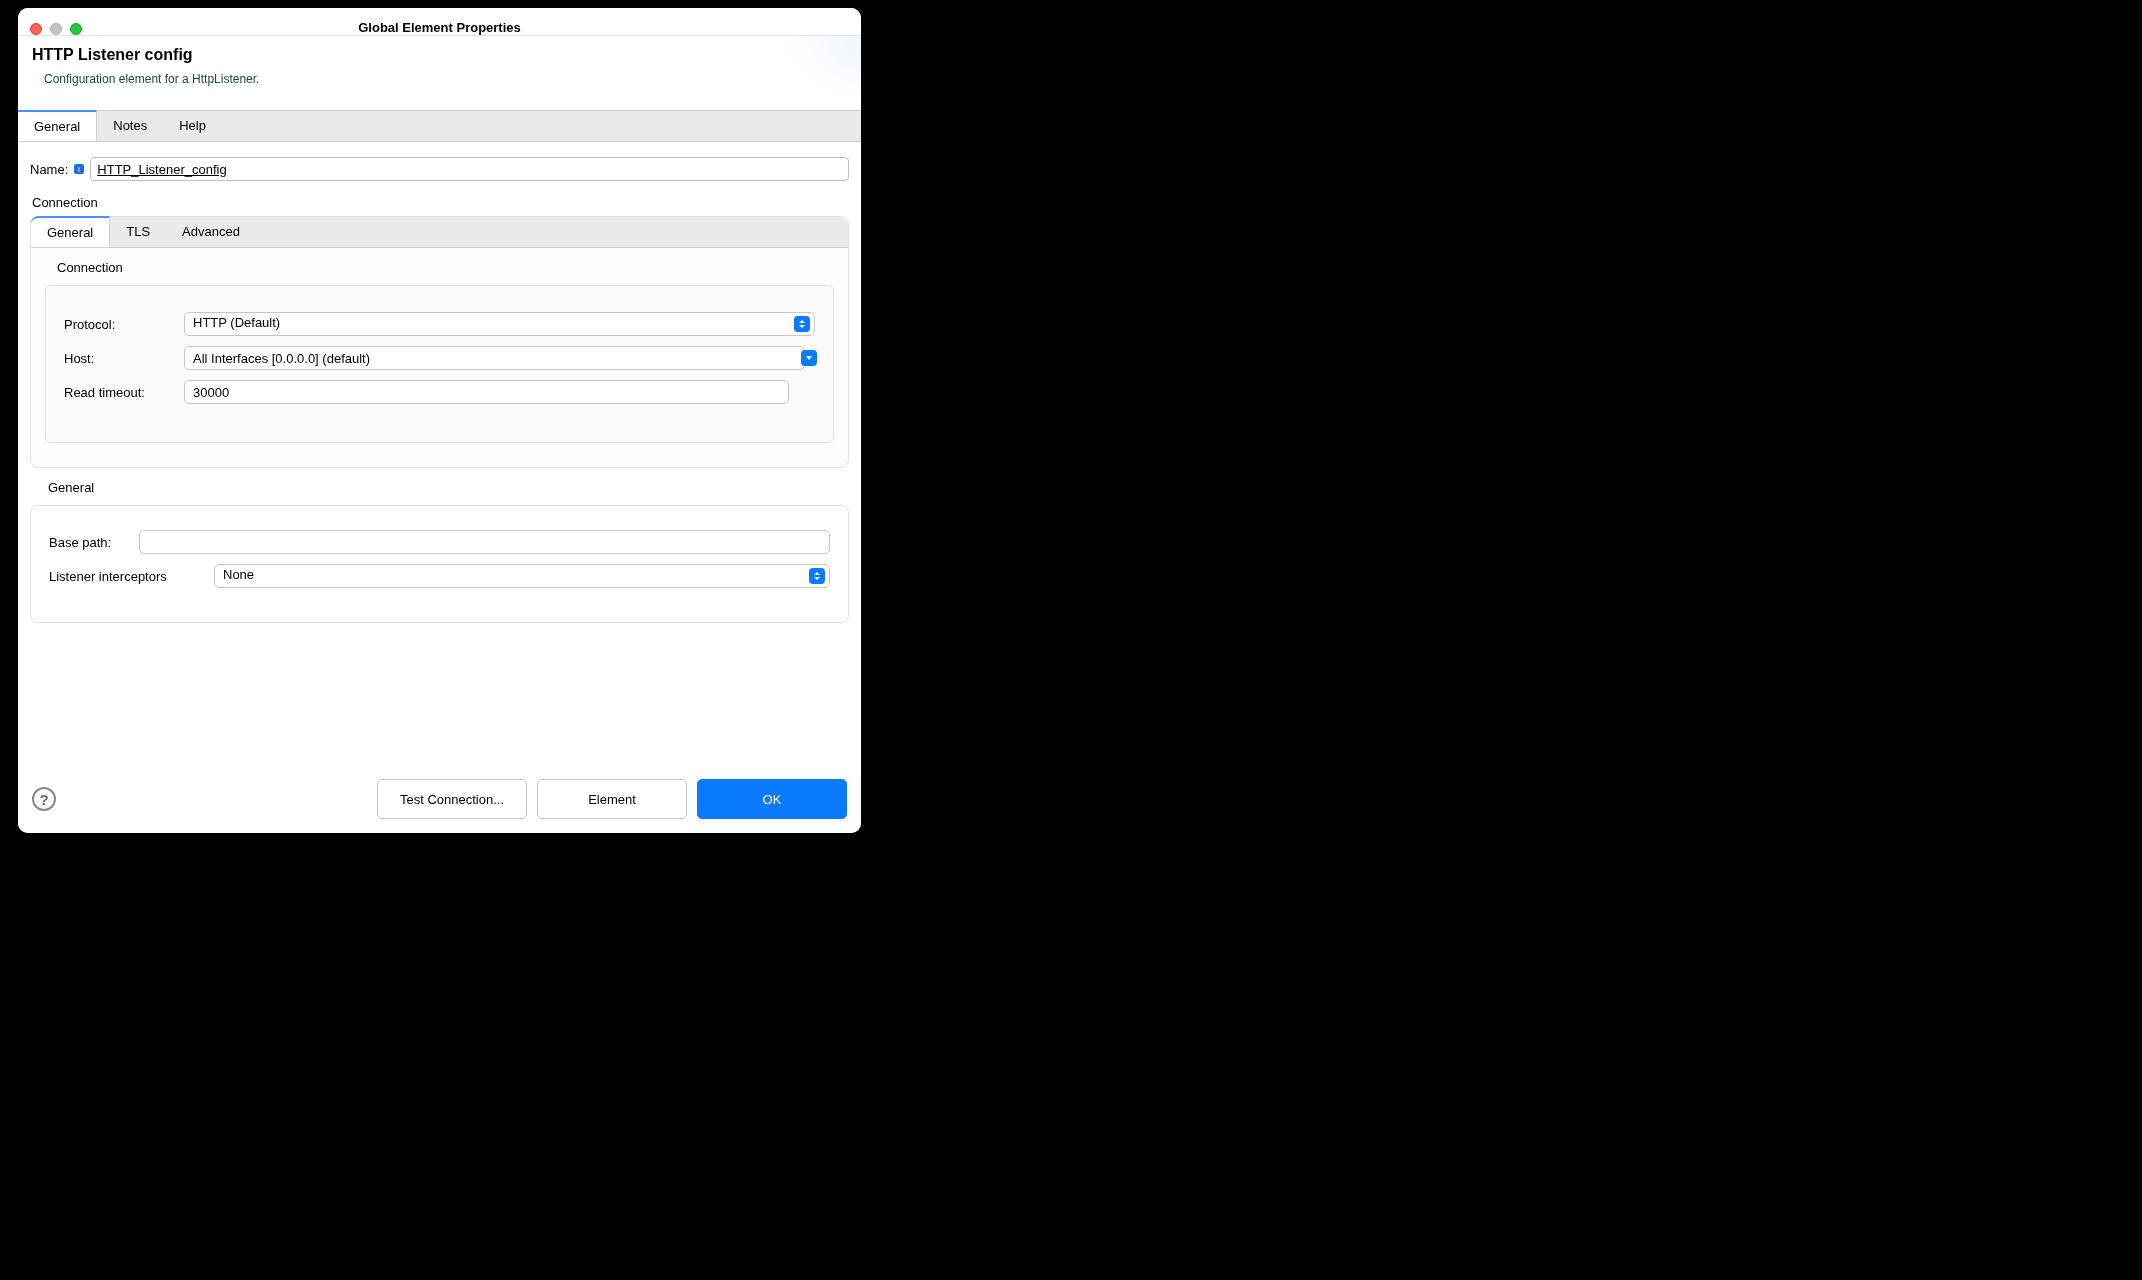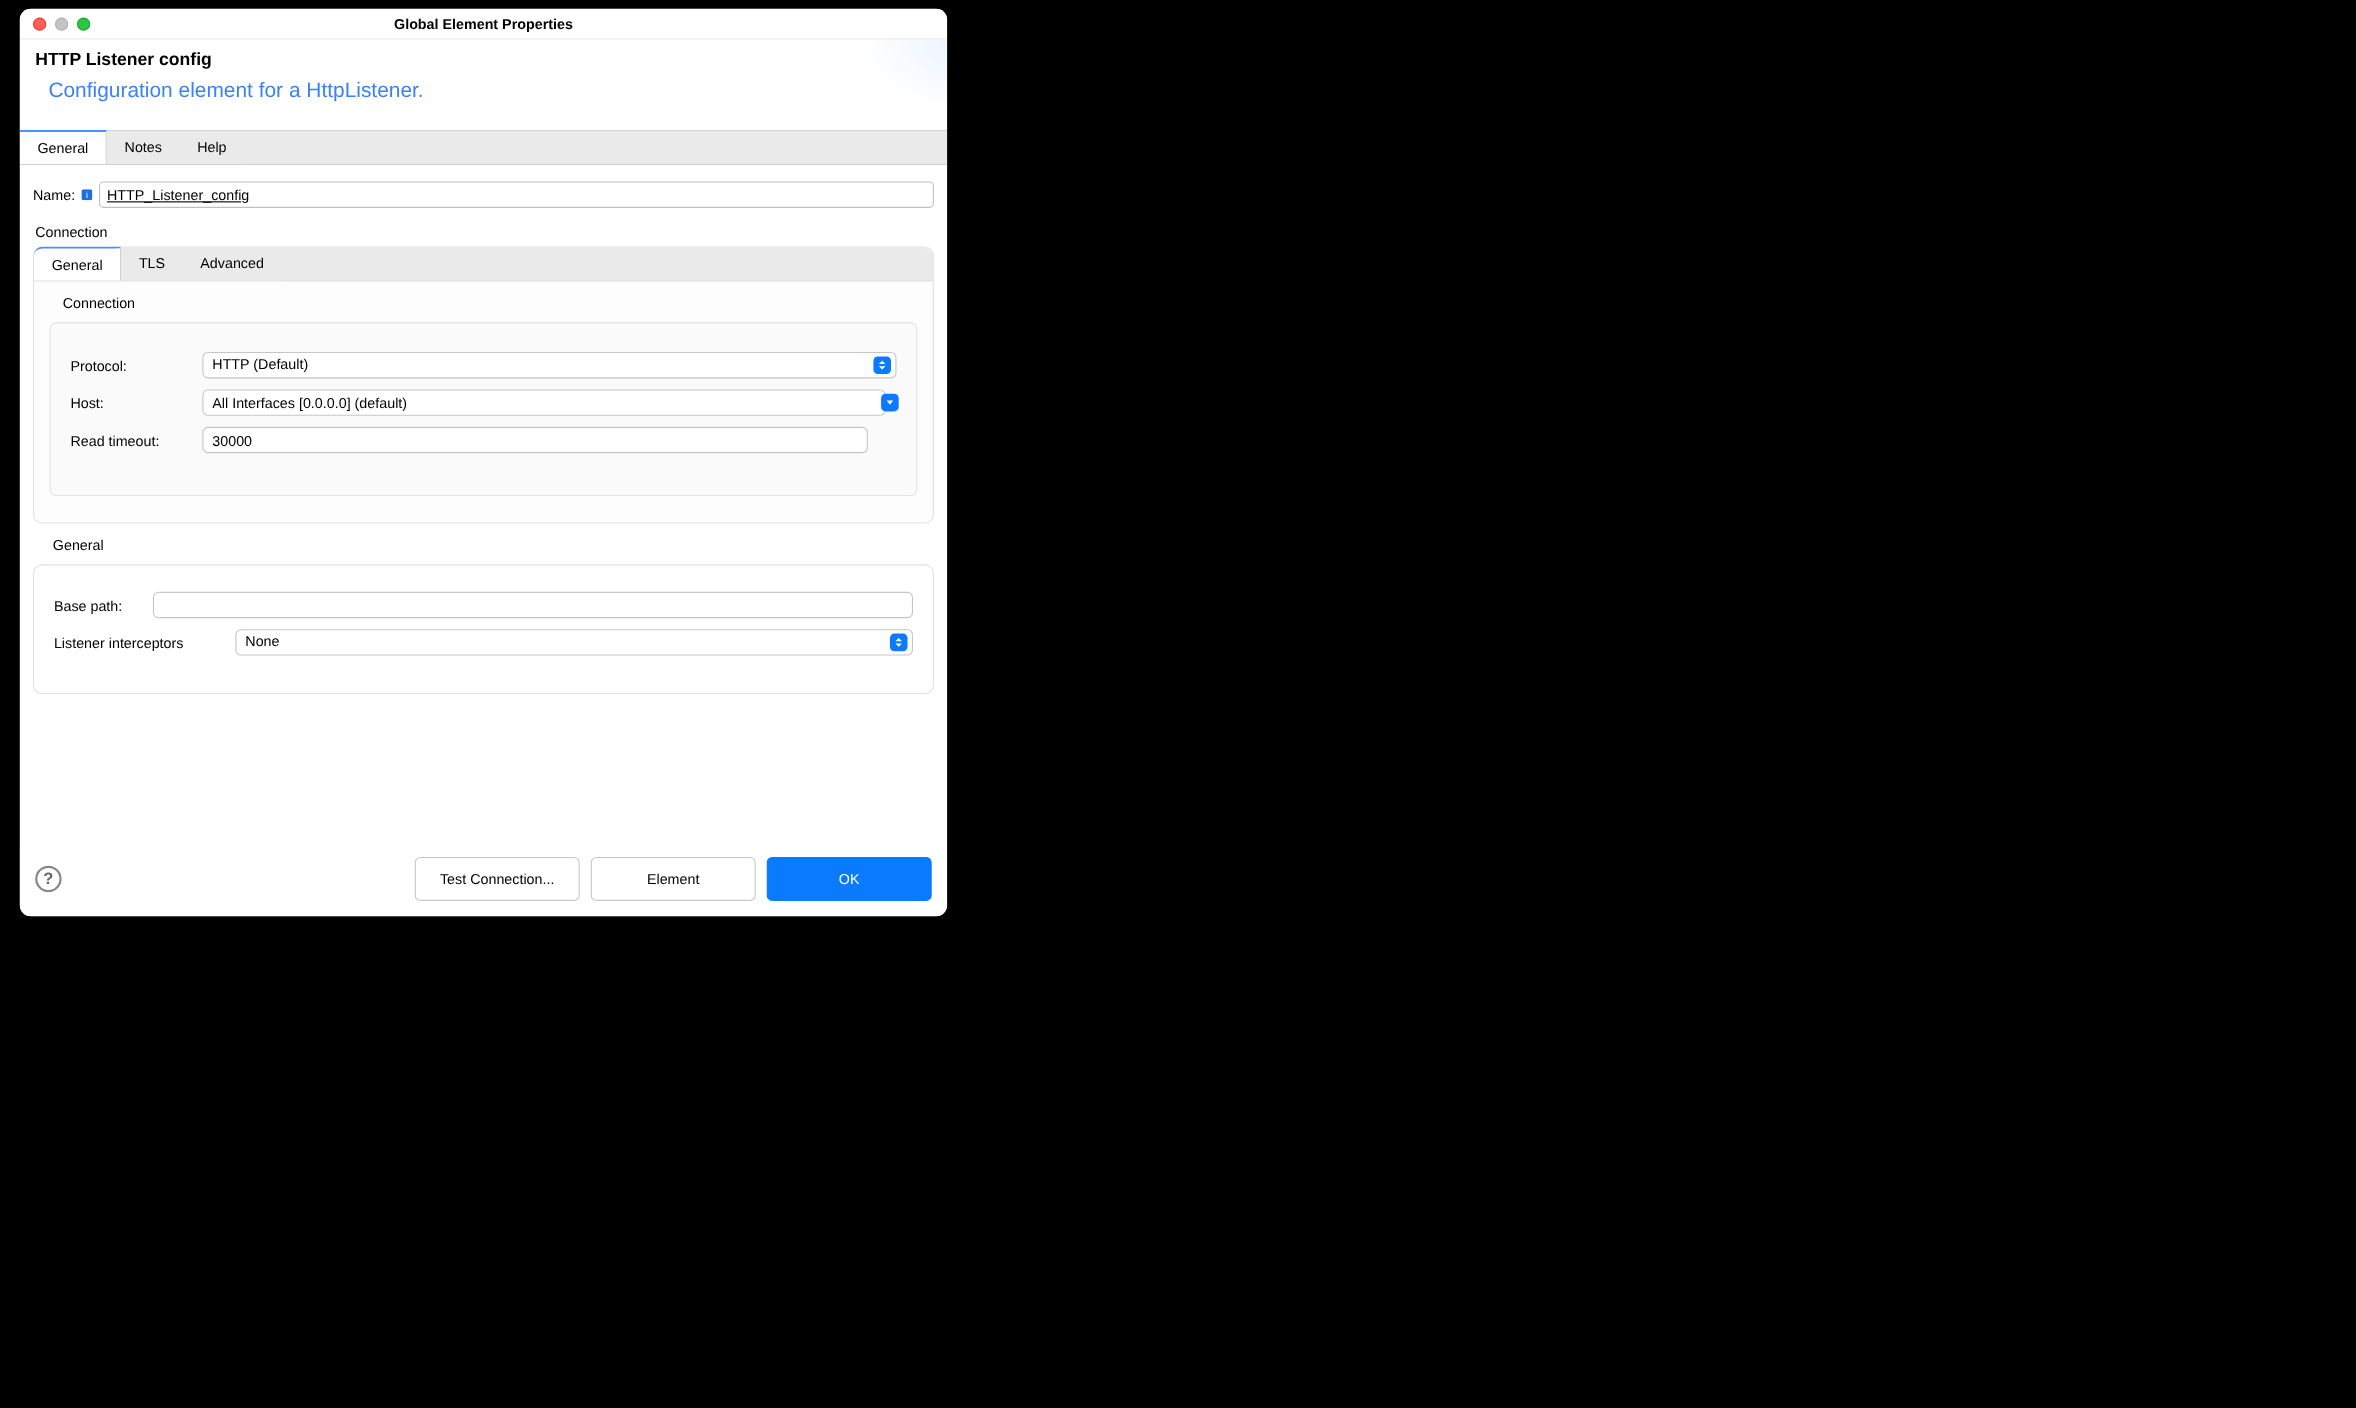--- a/index.html
+++ b/index.html
@@ -20,38 +20,38 @@
     top: 8px;
     left: 18px;
     display: flex;
     flex-direction: column;
     overflow: hidden;
     box-shadow: 0 0 1px rgba(0,0,0,0.3);
   }
   .titlebar {
     height: 28px;
     display: flex;
-    align-items: center;
+    align-items: flex-end;
     position: relative;
     border-bottom: 1px solid #e5e5e5;
     background: #fff;
   }
   .traffic-lights { display: flex; gap: 8px; position: absolute; left: 12px; }
   .traffic-light { width: 12px; height: 12px; border-radius: 50%; }
   .tl-red { background: #ff5f57; border:1px solid #e33e32;}
   .tl-yellow { background: #c4c4c4; border:1px solid #b0b0b0;}
   .tl-green { background: #28c840; border:1px solid #17a62c;}
   .title-text { flex:1; text-align: center; font-weight: 600; font-size: 13px; color:#000;}
   .header-section {
     padding: 10px 14px 24px 14px;
     background: #fff;
     position: relative;
   }
   .header-title { font-size: 16px; font-weight: 700; color:#000; }
-  .header-desc { font-size: 19px; color:#3b82f6; margin-top: 8px; margin-left: 12px; }
+  .header-desc { font-size: 12px; color:#14532d; margin-top: 8px; margin-left: 12px; }
   .header-swoosh {
     position:absolute; right:0; top:0; width:100px; height:80px;
     background: radial-gradient(ellipse at 120% 0%, rgba(230,240,255,0.8), transparent 60%);
   }
   .tabstrip {
     display:flex;
     background:#eaeaea;
     border-top:1px solid #d0d0d0;
     border-bottom:1px solid #d0d0d0;
   }

